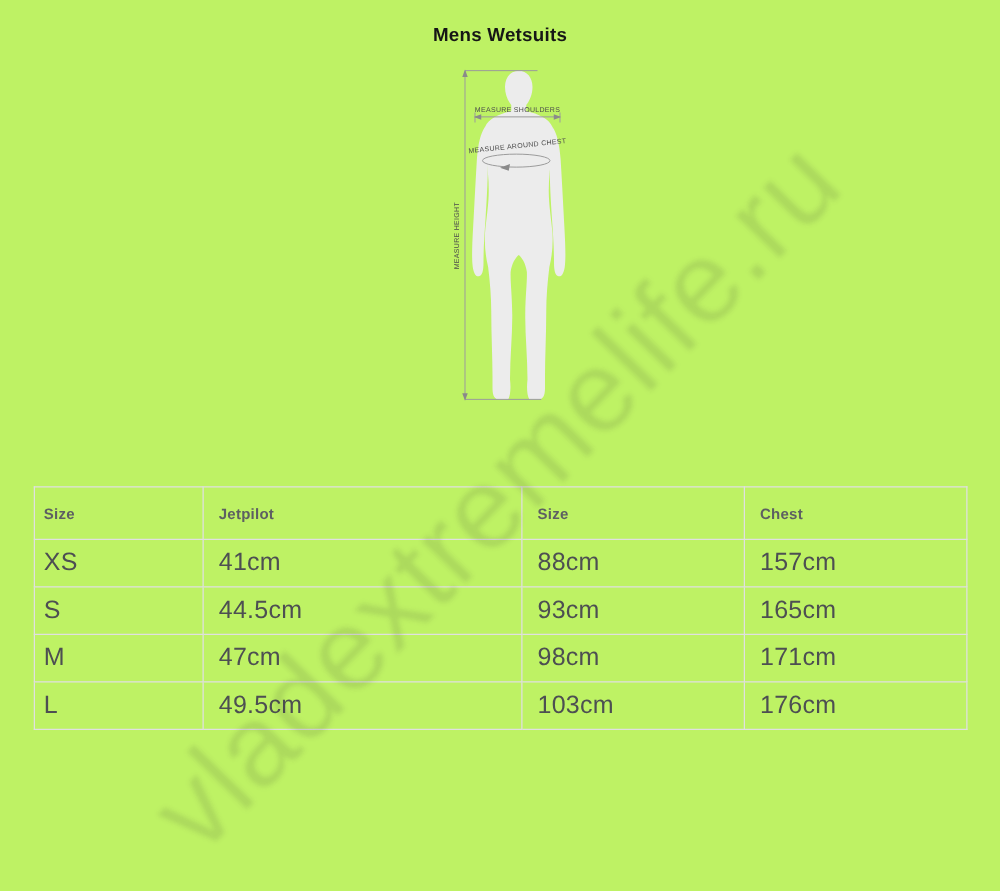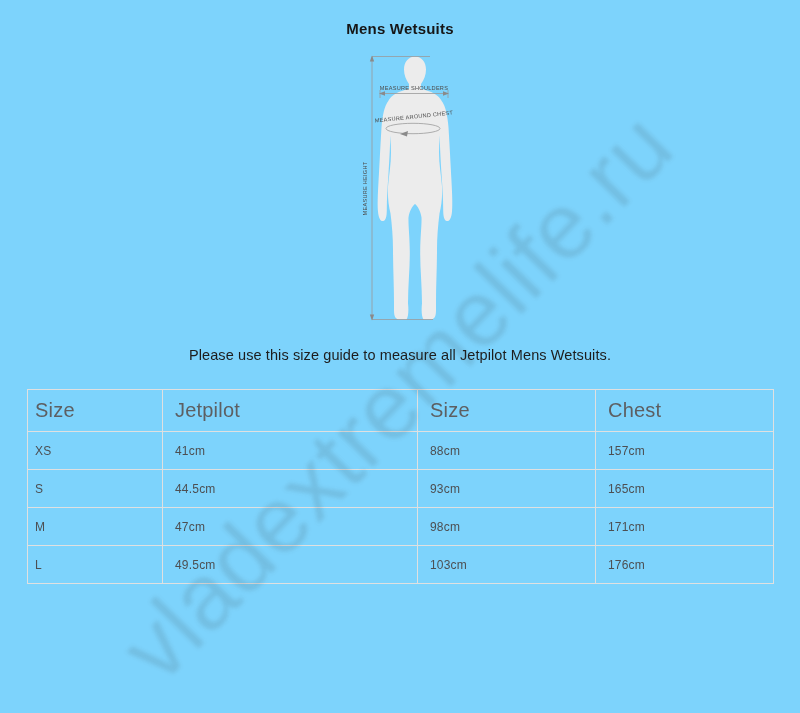--- a/index.html
+++ b/index.html
@@ -1,17 +1,17 @@
 <!DOCTYPE html>
 <html><head>
 <meta charset="utf-8">
 <style>
   html,body { margin:0; padding:0; background:#fff; }
   .page {
-    position:relative; width:800px; height:713px; background:#7dd3fc;
+    position:relative; width:800px; height:713px; background:#bef264;
     overflow:hidden; font-family:"Liberation Sans", sans-serif;
   }
   .title {
     position:absolute; top:20px; left:0; right:0; text-align:center;
     font-size:15px; font-weight:600; color:#161616; letter-spacing:.2px;
   }
   .caption {
     position:absolute; top:347px; left:0; right:0; text-align:center;
     font-size:14.5px; font-weight:500; color:#1d1d1d; letter-spacing:.1px;
   }
@@ -25,22 +25,22 @@
   .silhouette { fill:#ececec; }
   .size-table {
     position:absolute; left:27px; top:389px; width:746px;
     border-collapse:collapse; table-layout:fixed;
   }
   .size-table th, .size-table td {
     border:1px solid #e0e0e0; text-align:left; vertical-align:middle;
     font-weight:400; padding:0 4px 0 12px; letter-spacing:.2px;
     white-space:nowrap; overflow:hidden;
   }
-  .size-table th { height:41px; font-size:20px; color:#5d5f62; }
-  .size-table td { height:37px; font-size:12px; color:#4d4f52; }
+  .size-table th { height:41px; font-size:12px; color:#5d5f62;font-weight:bold; }
+  .size-table td { height:37px; font-size:20px; color:#4d4f52; }
   .size-table th:first-child, .size-table td:first-child { padding-left:7px; }
   .watermark {
     position:absolute; left:397px; top:397px;
     transform:translate(-50%,-50%) rotate(-46deg); transform-origin:center;
     font-size:92px; font-weight:400; letter-spacing:1px; white-space:nowrap;
     color:rgba(45,45,45,0.12); filter:blur(2px);
     pointer-events:none; z-index:5;
   }
 </style>
 </head>
@@ -88,21 +88,20 @@
       <polygon class="dim-arrow" points="119,45 113,42.8 113,47.2"></polygon>
     </g>
 
     <g>
       <text text-anchor="middle" transform="rotate(-6 84 69)" x="84" y="70">MEASURE AROUND CHEST</text>
       <ellipse class="dim-line" cx="83" cy="80" rx="27" ry="5.2"></ellipse>
       <polygon class="dim-arrow" points="70,85.6 78,82.6 77,88"></polygon>
     </g>
   </svg>
 
-  <div class="caption">Please use this size guide to measure all Jetpilot Mens Wetsuits.</div>
 
   <table class="size-table">
     <colgroup>
       <col style="width:135px">
         <col style="width:255px">
         <col style="width:178px">
         <col style="width:178px">
     </colgroup>
     <thead>
       <tr>

